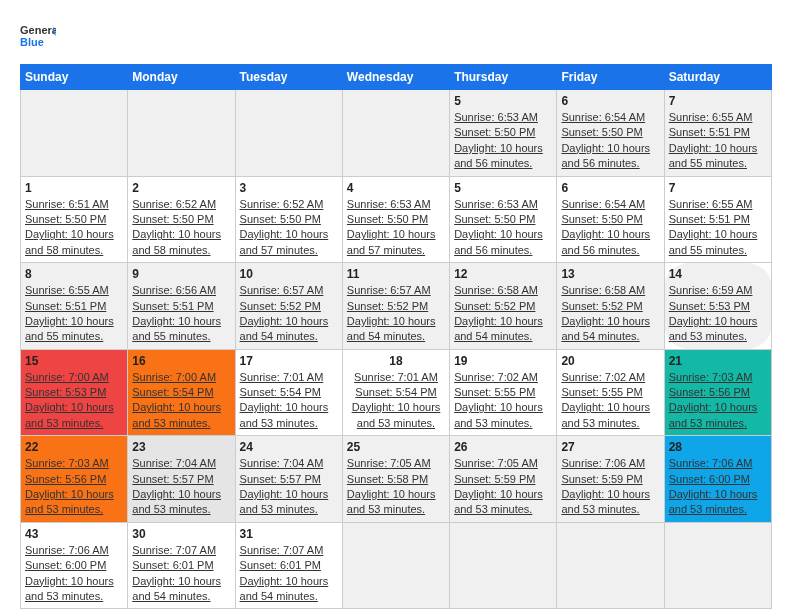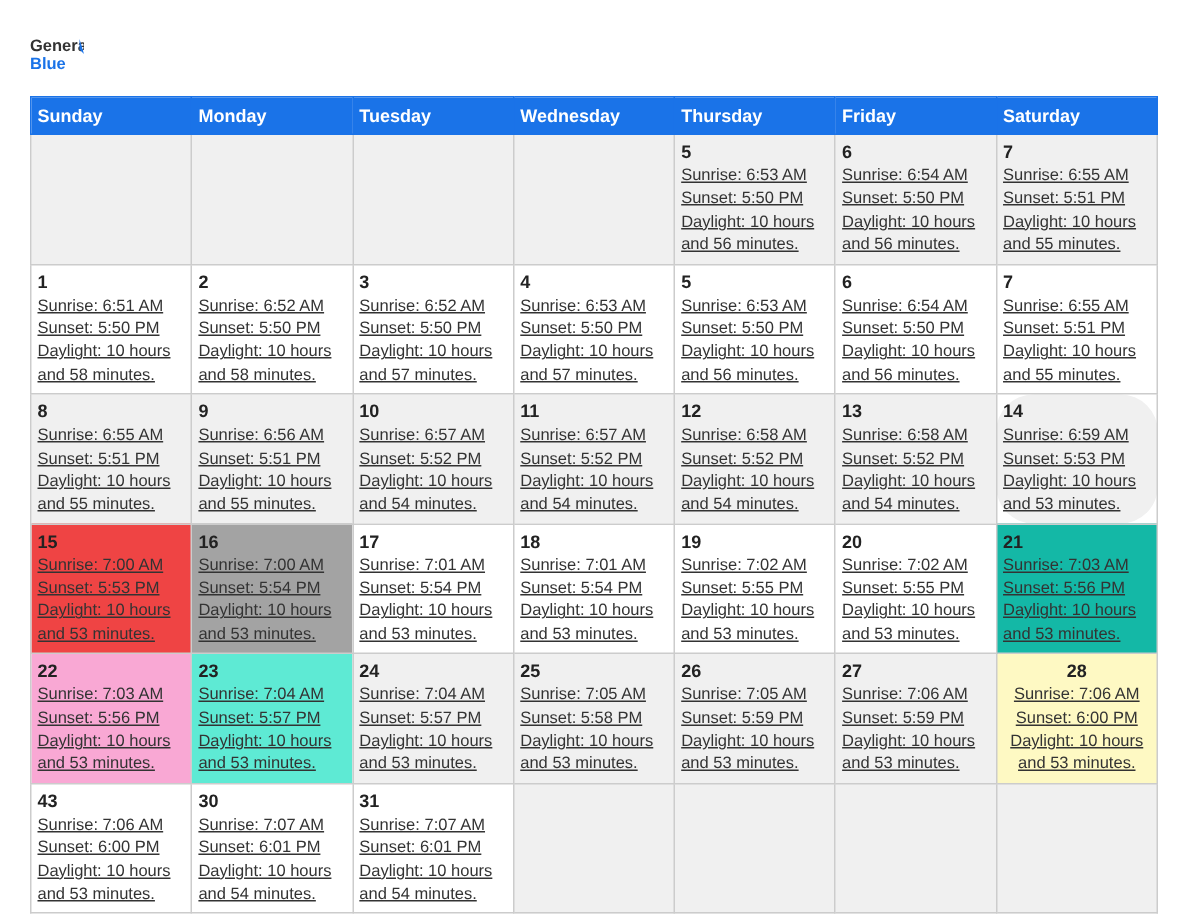--- a/index.html
+++ b/index.html
@@ -194,71 +194,71 @@
           <td style="background: rgb(240, 240, 240); border-radius: 25px;">
             <span class="day-num">14</span>
             <div class="day-info">Sunrise: 6:59 AM<br>Sunset: 5:53 PM<br>Daylight: 10 hours<br>and 53 minutes.</div>
           </td>
         </tr>
         <tr>
           <td style="background: #ef4444;">
             <span class="day-num">15</span>
             <div class="day-info">Sunrise: 7:00 AM<br>Sunset: 5:53 PM<br>Daylight: 10 hours<br>and 53 minutes.</div>
           </td>
-          <td style="background: #a3a3a3;">
+          <td style="background: #f97316;">
             <span class="day-num">16</span>
             <div class="day-info">Sunrise: 7:00 AM<br>Sunset: 5:54 PM<br>Daylight: 10 hours<br>and 53 minutes.</div>
           </td>
           <td style="background: rgb(255, 255, 255); margin-left: 44px;">
             <span class="day-num">17</span>
             <div class="day-info">Sunrise: 7:01 AM<br>Sunset: 5:54 PM<br>Daylight: 10 hours<br>and 53 minutes.</div>
           </td>
-          <td style="background: rgb(255, 255, 255);">
+          <td style="background: rgb(255, 255, 255); text-align: center;">
             <span class="day-num">18</span>
             <div class="day-info">Sunrise: 7:01 AM<br>Sunset: 5:54 PM<br>Daylight: 10 hours<br>and 53 minutes.</div>
           </td>
           <td style="background: rgb(255, 255, 255);">
             <span class="day-num">19</span>
             <div class="day-info">Sunrise: 7:02 AM<br>Sunset: 5:55 PM<br>Daylight: 10 hours<br>and 53 minutes.</div>
           </td>
           <td style="background: rgb(255, 255, 255);">
             <span class="day-num">20</span>
             <div class="day-info">Sunrise: 7:02 AM<br>Sunset: 5:55 PM<br>Daylight: 10 hours<br>and 53 minutes.</div>
           </td>
           <td style="background: #14b8a6;">
             <span class="day-num">21</span>
             <div class="day-info">Sunrise: 7:03 AM<br>Sunset: 5:56 PM<br>Daylight: 10 hours<br>and 53 minutes.</div>
           </td>
         </tr>
         <tr>
-          <td style="background: #f9a8d4;">
+          <td style="background: #f97316;">
             <span class="day-num">22</span>
             <div class="day-info">Sunrise: 7:03 AM<br>Sunset: 5:56 PM<br>Daylight: 10 hours<br>and 53 minutes.</div>
           </td>
-          <td style="background: #5eead4;">
+          <td style="background: #e5e5e5;">
             <span class="day-num">23</span>
             <div class="day-info">Sunrise: 7:04 AM<br>Sunset: 5:57 PM<br>Daylight: 10 hours<br>and 53 minutes.</div>
           </td>
           <td style="background: rgb(240, 240, 240);">
             <span class="day-num">24</span>
             <div class="day-info">Sunrise: 7:04 AM<br>Sunset: 5:57 PM<br>Daylight: 10 hours<br>and 53 minutes.</div>
           </td>
           <td style="background: rgb(240, 240, 240);">
             <span class="day-num">25</span>
             <div class="day-info">Sunrise: 7:05 AM<br>Sunset: 5:58 PM<br>Daylight: 10 hours<br>and 53 minutes.</div>
           </td>
           <td style="background: rgb(240, 240, 240);">
             <span class="day-num">26</span>
             <div class="day-info">Sunrise: 7:05 AM<br>Sunset: 5:59 PM<br>Daylight: 10 hours<br>and 53 minutes.</div>
           </td>
           <td style="background: rgb(240, 240, 240);">
             <span class="day-num">27</span>
             <div class="day-info">Sunrise: 7:06 AM<br>Sunset: 5:59 PM<br>Daylight: 10 hours<br>and 53 minutes.</div>
           </td>
-          <td style="background: #fef9c3; text-align: center;">
+          <td style="background: #0ea5e9;">
             <span class="day-num">28</span>
             <div class="day-info">Sunrise: 7:06 AM<br>Sunset: 6:00 PM<br>Daylight: 10 hours<br>and 53 minutes.</div>
           </td>
         </tr>
         <tr>
           <td style="background: rgb(255, 255, 255);">
             <span class="day-num">43</span>
             <div class="day-info">Sunrise: 7:06 AM<br>Sunset: 6:00 PM<br>Daylight: 10 hours<br>and 53 minutes.</div>
           </td>
           <td style="background: rgb(255, 255, 255);">

